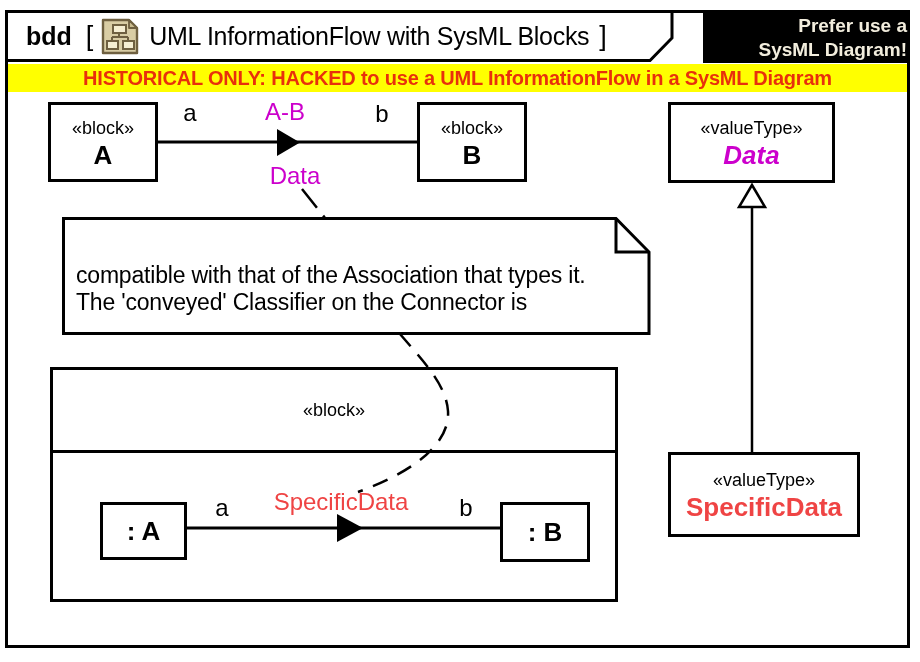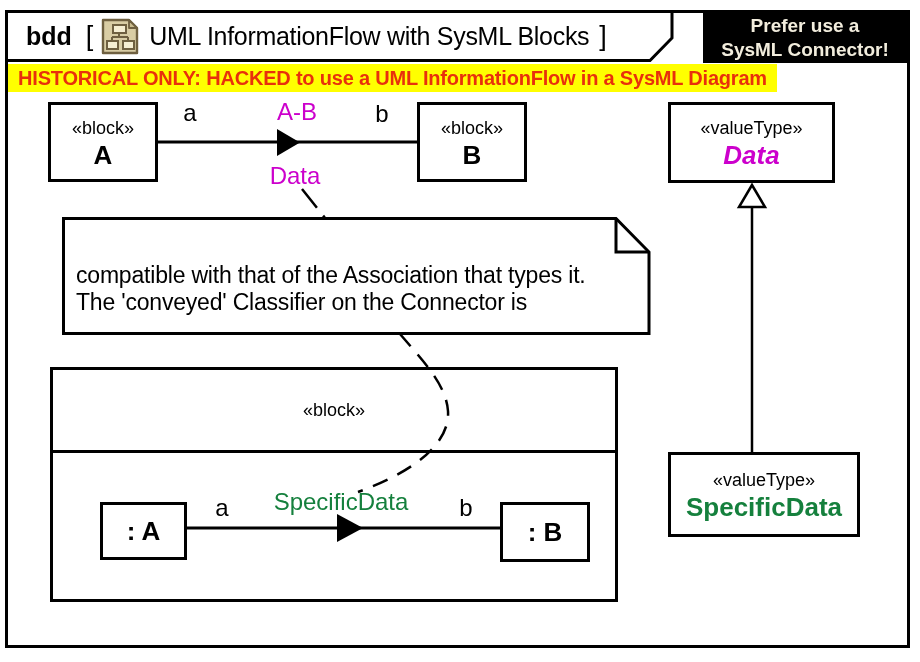--- a/index.html
+++ b/index.html
@@ -14,67 +14,67 @@
   #lines{left:0;top:0;width:920px;height:662px;z-index:5;pointer-events:none;}
   
   #header-row{left:26px;top:13px;height:46px;display:flex;align-items:center;z-index:6;}
   .kw{font-weight:bold;font-size:25px;}
   .bracket{font-size:27px;margin:0 8px 0 14px;}
   .bracket.close{margin:0 0 0 10px;}
   #diagram-icon{width:38px;height:37px;margin-right:10px;}
   #frame-title{font-size:25px;letter-spacing:-0.3px;text-align:right;}
   
   #callout{left:703px;top:12px;width:204px;height:51px;background:#000;z-index:2;
-           display:flex;flex-direction:column;align-items:center;justify-content:center;}
+           display:flex;flex-direction:column;align-items:flex-end;justify-content:center;}
   #callout div{color:#F2EDDD;font-weight:bold;font-size:19px;line-height:24px;white-space:nowrap;}
   
-  #banner{left:8px;top:64px;width:769px;height:28px;background:#FFFF00;z-index:2;
+  #banner{left:8px;top:64px;width:899px;height:28px;background:#FFFF00;z-index:2;
           display:flex;align-items:center;justify-content:center;}
   #banner div{color:#E8300C;font-weight:bold;font-size:20px;letter-spacing:-0.2px;white-space:nowrap;}
   
   .uml-box{background:#fff;border:3px solid #000;box-sizing:border-box;z-index:2;
            display:flex;flex-direction:column;align-items:center;justify-content:center;}
   .stereo{font-size:18px;line-height:26px;}
   .bname{font-size:26px;line-height:29px;font-weight:bold;}
   .magenta{color:#CC00CC;}
-  .blue{color:#15803d;}
+  .blue{color:#ef4444;}
   .italic{font-style:italic;}
   #block-a{left:48px;top:102px;width:110px;height:80px;}
   #block-b{left:417px;top:102px;width:110px;height:80px;}
   #vt-data{left:668px;top:102px;width:167px;height:81px;}
   #vt-spec{left:668px;top:452px;width:192px;height:85px;}
   
   #context{left:50px;top:367px;width:568px;height:235px;border:3px solid #000;box-sizing:border-box;z-index:2;background:#fff;}
   #context-header{height:83px;border-bottom:3px solid #000;box-sizing:border-box;
                   display:flex;flex-direction:column;align-items:center;justify-content:center;}
   #part-a{left:100px;top:502px;width:87px;height:58px;}
   #part-b{left:500px;top:502px;width:90px;height:60px;}
   
   .lbl{z-index:6;font-size:24px;text-align:center;white-space:nowrap;}
   #lbl-a1{left:170px;top:99px;width:40px;}
-  #lbl-ab{left:257px;top:98px;width:80px;}
+  #lbl-ab{left:245px;top:98px;width:80px;}
   #lbl-b1{left:362px;top:100px;width:40px;}
   #lbl-data{left:245px;top:162px;width:100px;}
   #lbl-a2{left:202px;top:494px;width:40px;}
   #lbl-spec{left:256px;top:488px;width:170px;}
   #lbl-b2{left:446px;top:494px;width:40px;}
   #lbl-cab{left:286px;top:555px;width:100px;}
   
   #note-text{left:76px;top:262px;z-index:6;font-size:23px;line-height:27px;letter-spacing:-0.2px;}
 </style>
 </head>
 <body>
 
 <div id="stage">
 
   <div class="abs" id="frame"></div>
 
   <div class="abs" id="callout">
     <div>Prefer use a</div>
-    <div>SysML Connector!</div>
+    <div>SysML Diagram!</div>
   </div>
 
   <div class="abs" id="banner">
     <div>HISTORICAL ONLY: HACKED to use a UML InformationFlow in a SysML Diagram</div>
   </div>
 
   <div class="abs uml-box" id="block-a">
     <div class="stereo">«block»</div>
     <div class="bname">A</div>
   </div>

